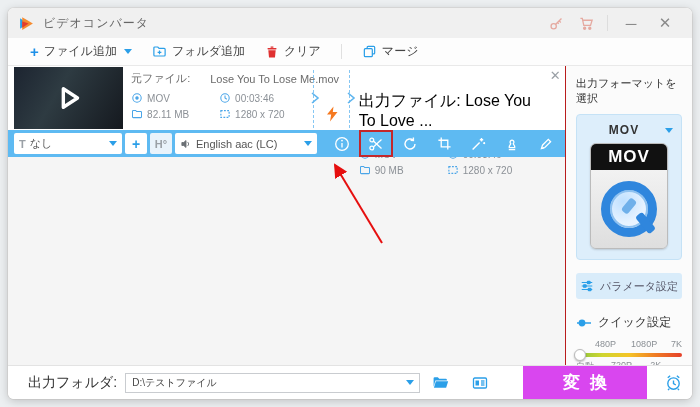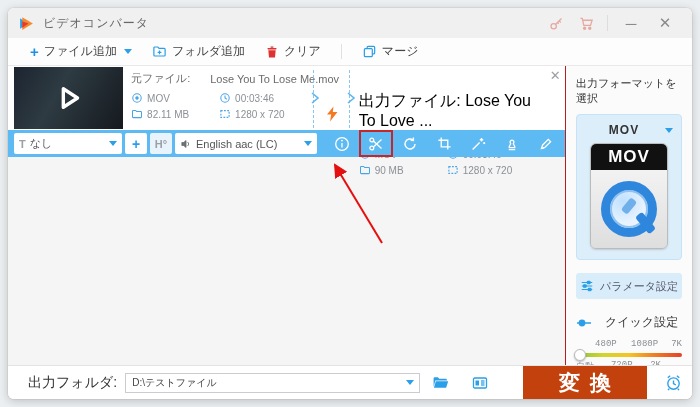--- a/index.html
+++ b/index.html
@@ -86,42 +86,42 @@
   .qt-body { height:78px; display:flex; align-items:center; justify-content:center; background:linear-gradient(#f2f2f2,#dedede); }
   .qt-q { width:56px; height:56px; border-radius:50%; border:9px solid #2f86dd;
     background:radial-gradient(circle at 35% 30%, #bfe0ff, #e8f3ff 60%); position:relative;
     box-shadow:inset 0 0 0 2px #8fc2f0; }
   .qt-q::after { content:""; position:absolute; width:9px; height:22px; background:#2f86dd;
     right:-2px; bottom:-6px; transform:rotate(-40deg); border-radius:3px; }
   .qt-q::before { content:""; position:absolute; width:8px; height:16px; background:#6fb0ea;
     left:15px; top:8px; transform:rotate(40deg); border-radius:3px; }
   .sb-btn { margin-top:13px; background:#d9ecfa; border-radius:3px; height:26px; display:flex;
     align-items:center; justify-content:center; gap:6px; font-size:11px; color:#556; }
-  .quick-head { margin-top:15px; display:flex; align-items:center; gap:13px; font-size:12px; color:#333; }
+  .quick-head { margin-top:15px; display:flex; align-items:center; gap:6px; font-size:12px; color:#333; }
   .slider { margin-top:8px; position:relative; height:34px; }
-  .sl-top, .sl-bot { position:relative; height:11px; font-size:9px; color:#8a8f94;font-family:Liberation Mono, monospace; }
+  .sl-top, .sl-bot { position:relative; height:11px; font-size:9px; color:#8a8f94; }
   .sl-top span, .sl-bot span { position:absolute; }
   .sl-track { height:4px; border-radius:2px; margin:3px 0;
     background:linear-gradient(90deg,#86c440,#cfd52f,#f5c427,#ef7b24,#e5402a); position:relative; }
   .sl-knob { position:absolute; left:-2px; top:-4px; width:12px; height:12px; border-radius:50%;
     background:#fff; border:1px solid #bbb; box-shadow:0 1px 2px rgba(0,0,0,.25); }
   .gpu-btn { margin-top:12px; height:24px; }
 
   
   .bottombar { position:absolute; left:0; top:357px; width:100%; height:34px; background:#fff;
     border-top:1px solid #e3e3e3; display:flex; align-items:center; }
   .ob-label { font-size:14px; color:#333; margin-left:20px; white-space:nowrap; }
   .ob-input { position:relative; margin-left:8px; width:295px; height:20px; border:1px solid #c9ccd0;
     background:#fff; display:flex; align-items:center; }
   .ob-input input { border:0; outline:none; flex:1; font-size:10px; color:#444; padding:0 6px;
     font-family:"Liberation Sans","DejaVu Sans",sans-serif; background:transparent; }
   .ob-input .caret { border-top-color:#2b9fe8; margin-right:5px; }
   .bb-ico { width:40px; display:flex; justify-content:center; color:#2b9fe8; }
-  .convert-btn { position:absolute; left:515px; top:0; width:124px; height:33px; background:#c2410c;
-    color:#fff; font-size:21px; font-weight:bold; display:flex; align-items:center; justify-content:center;
+  .convert-btn { position:absolute; left:515px; top:0; width:124px; height:33px; background:#d946ef;
+    color:#fff; font-size:17px; font-weight:bold; display:flex; align-items:center; justify-content:center;
     letter-spacing:10px; text-indent:10px; }
   .alarm { position:absolute; left:646px; top:0; width:38px; height:33px; display:flex;
     align-items:center; justify-content:center; color:#2b9fe8; }
 </style>
 </head>
 <body>
 
 <div class="window">
 
   <div class="titlebar">

